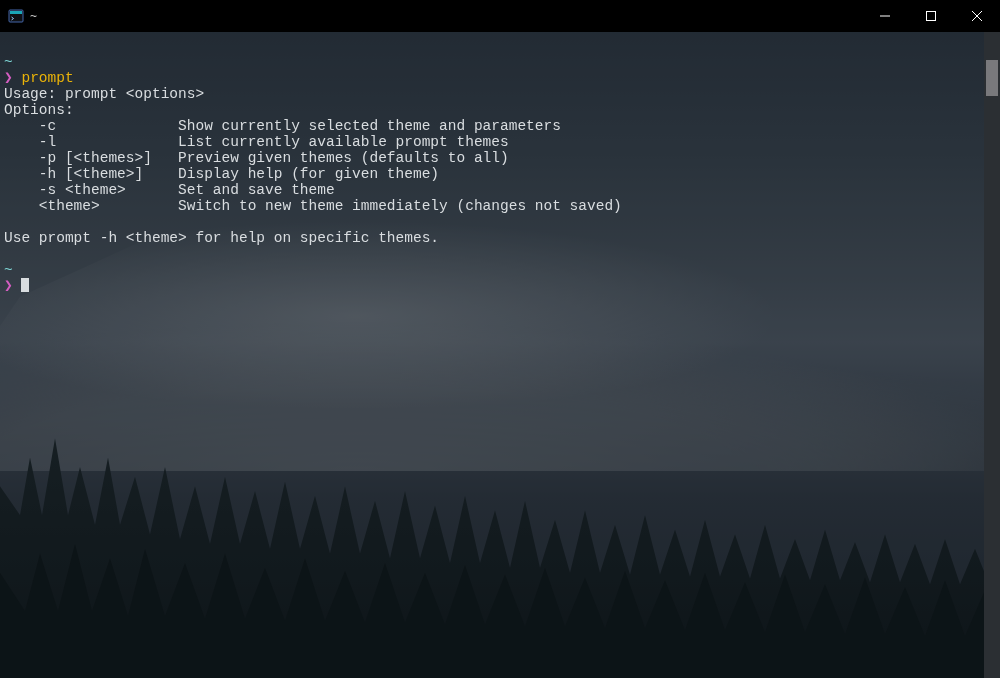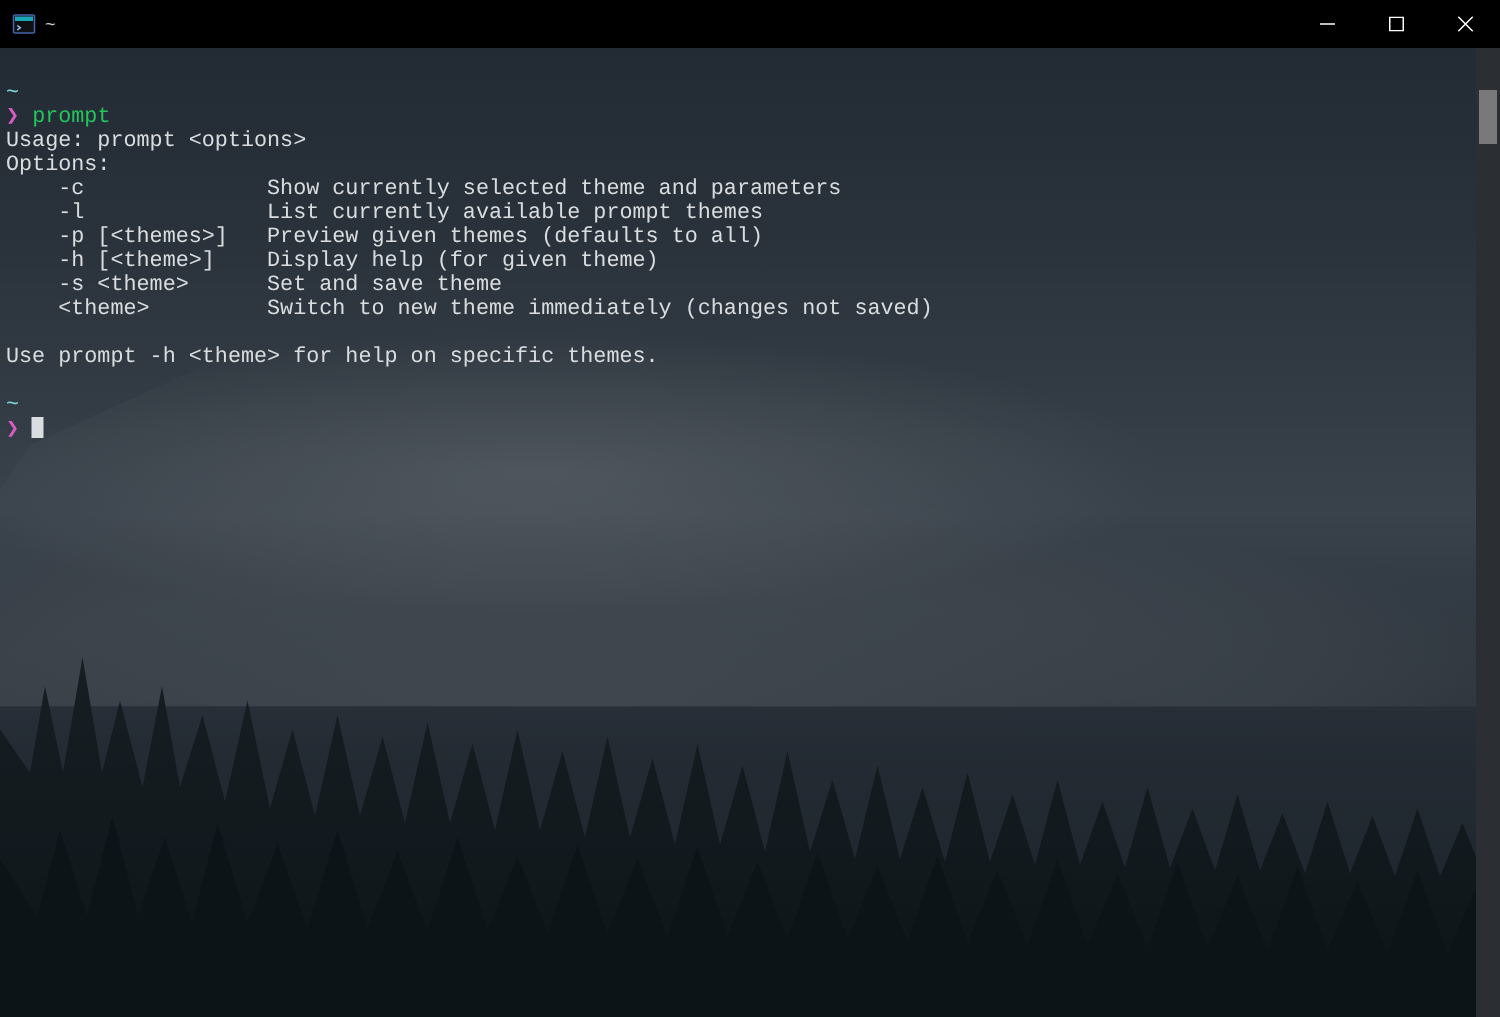--- a/index.html
+++ b/index.html
@@ -104,21 +104,21 @@
     padding: 6px 4px 4px 4px;
     font-size: 14.5px;
     line-height: 16px;
     color: #d9dde0;
     white-space: pre;
     font-family: Consolas, 'Liberation Mono', monospace;
   }
   .line { height: 16px; }
   .tilde { color: #7fd7d7; }
   .arrow { color: #d65ec2; }
-  .cmd   { color: #22c55e; }
+  .cmd   { color: #eab308; }
   .cursor {
     display: inline-block;
     width: 8px; height: 14px;
     background: #d9dde0;
     vertical-align: -2px;
   }
 </style>
 </head>
 <body>
 

